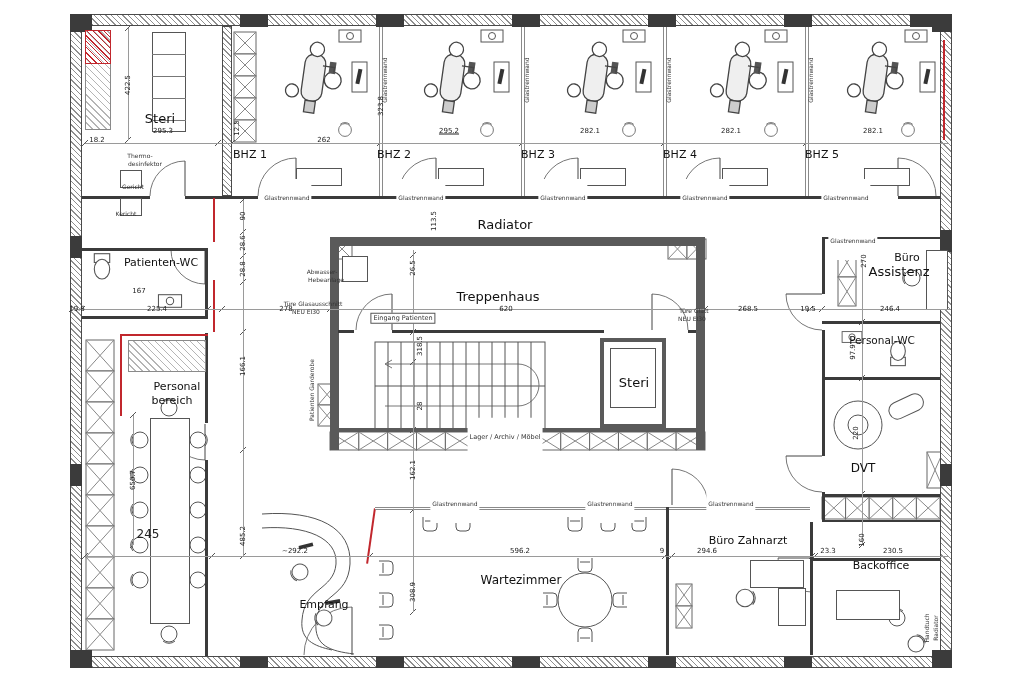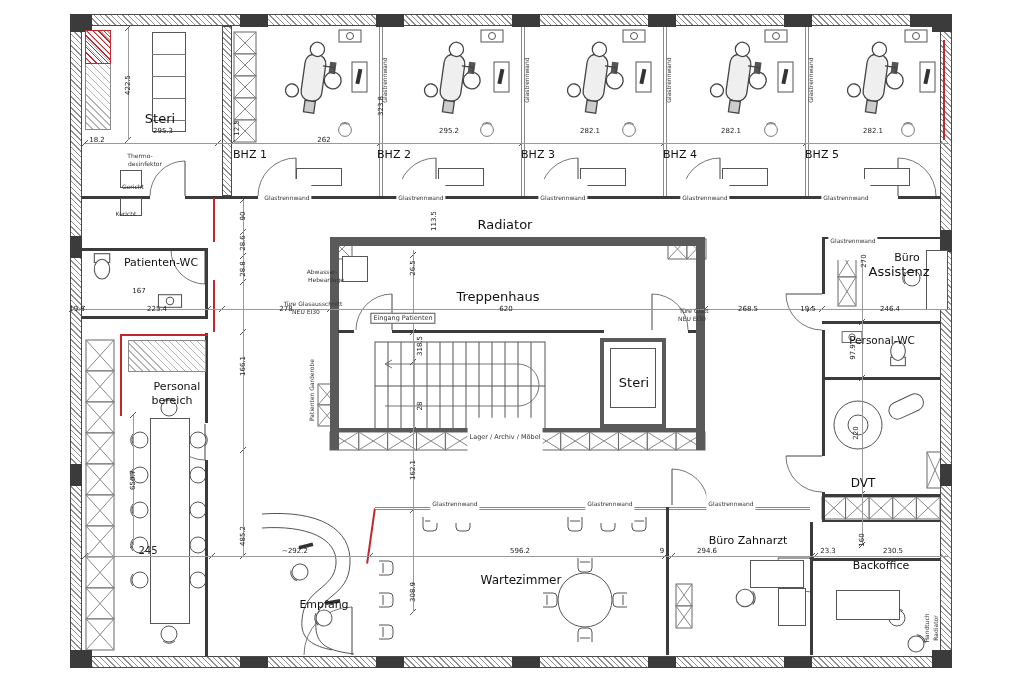--- a/index.html
+++ b/index.html
@@ -470,21 +470,21 @@
     <span class="lbl room" style="left: 822px; top: 154px; font-size: 11px;">BHZ 5</span>
     <span class="lbl room" style="left: 505px; top: 224px; font-size: 13px;">Radiator</span>
     <span class="lbl room" style="left: 498px; top: 296px; font-size: 13px;">Treppenhaus</span>
     <span class="lbl room" style="left: 634px; top: 382px; font-size: 13px;">Steri</span>
     <span class="lbl room" style="left: 161px; top: 262px; font-size: 11px;">Patienten-WC</span>
     <span class="lbl room" style="left: 177px; top: 386px; font-size: 11px;">Personal</span>
     <span class="lbl room" style="left: 172px; top: 400px; font-size: 11px;">bereich</span>
     <span class="lbl room" style="left: 907px; top: 257px; font-size: 11px;">Büro</span>
     <span class="lbl room" style="left: 899px; top: 271px; font-size: 13px; text-align: right;">Assistenz</span>
     <span class="lbl room" style="left: 882px; top: 340px; font-size: 10.5px;">Personal-WC</span>
-    <span class="lbl room" style="left: 863px; top: 483px; font-size: 12px;">DVT</span>
+    <span class="lbl room" style="left: 863px; top: 468px; font-size: 12px;">DVT</span>
     <span class="lbl room" style="left: 748px; top: 540px; font-size: 11px;">Büro Zahnarzt</span>
     <span class="lbl room" style="left: 881px; top: 565px; font-size: 11px;">Backoffice</span>
     <span class="lbl room" style="left: 288px; top: 604px; font-size: 11px; margin-left: 36px;">Empfang</span>
     <span class="lbl room" style="left: 521px; top: 580px; font-size: 12px;">Wartezimmer</span>
     <span class="lbl note onwall" style="left: 287px; top: 198px; font-size: 6px;">Glastrennwand</span>
     <span class="lbl note onwall" style="left: 421px; top: 198px; font-size: 6px;">Glastrennwand</span>
     <span class="lbl note onwall" style="left: 563px; top: 198px; font-size: 6px;">Glastrennwand</span>
     <span class="lbl note onwall" style="left: 705px; top: 198px; font-size: 6px;">Glastrennwand</span>
     <span class="lbl note onwall" style="left: 846px; top: 198px; font-size: 6px;">Glastrennwand</span>
     <span class="lbl note rot" style="left: 385px; top: 80px; font-size: 6px;">Glastrennwand</span>
@@ -509,21 +509,21 @@
     <span class="lbl note rot" style="left: 312px; top: 390px; font-size: 6px;">Patienten Garderobe</span>
     <span class="lbl note onwall" style="left: 505px; top: 437px; font-size: 6.5px;">Lager / Archiv / Möbel</span>
     <span class="lbl note rot" style="left: 927px; top: 628px; font-size: 6px;">Handtuch</span>
     <span class="lbl note rot" style="left: 936px; top: 628px; font-size: 6px;">Radiator</span>
     <span class="lbl dim rot" style="left: 128px; top: 85px; font-size: 7px;">422.5</span>
     <span class="lbl dim" style="left: 163px; top: 131px; font-size: 7px;">295.3</span>
     <span class="lbl dim" style="left: 97px; top: 140px; font-size: 7px;">18.2</span>
     <span class="lbl dim rot" style="left: 237px; top: 128px; font-size: 7px;">12.5</span>
     <span class="lbl dim" style="left: 324px; top: 140px; font-size: 7px;">262</span>
     <span class="lbl dim rot" style="left: 381px; top: 106px; font-size: 7px;">323.8</span>
-    <span class="lbl dim" style="left: 449px; top: 131px; font-size: 7px;">295.2</span>
+    <span class="lbl dim" style="left: 449px; top: 131px; font-size: 7px; text-decoration: underline;">295.2</span>
     <span class="lbl dim" style="left: 590px; top: 131px; font-size: 7px;">282.1</span>
     <span class="lbl dim" style="left: 731px; top: 131px; font-size: 7px;">282.1</span>
     <span class="lbl dim" style="left: 873px; top: 131px; font-size: 7px;">282.1</span>
     <span class="lbl dim rot" style="left: 434px; top: 221px; font-size: 7px;">113.5</span>
     <span class="lbl dim rot" style="left: 243px; top: 216px; font-size: 7px;">90</span>
     <span class="lbl dim rot" style="left: 243px; top: 243px; font-size: 7px;">28.6</span>
     <span class="lbl dim rot" style="left: 243px; top: 269px; font-size: 7px;">28.8</span>
     <span class="lbl dim rot" style="left: 413px; top: 268px; font-size: 7px;">26.5</span>
     <span class="lbl dim" style="left: 139px; top: 291px; font-size: 7px;">167</span>
     <span class="lbl dim" style="left: 157px; top: 309px; font-size: 7px;">225.4</span>
@@ -535,21 +535,21 @@
     <span class="lbl dim" style="left: 890px; top: 309px; font-size: 7px;">246.4</span>
     <span class="lbl dim rot" style="left: 864px; top: 261px; font-size: 7px;">270</span>
     <span class="lbl dim rot" style="left: 853px; top: 352px; font-size: 7px;">97.9</span>
     <span class="lbl dim rot" style="left: 420px; top: 346px; font-size: 7px;">318.5</span>
     <span class="lbl dim rot" style="left: 420px; top: 406px; font-size: 7px;">28</span>
     <span class="lbl dim rot" style="left: 243px; top: 366px; font-size: 7px;">166.1</span>
     <span class="lbl dim rot" style="left: 413px; top: 470px; font-size: 7px;">162.1</span>
     <span class="lbl dim rot" style="left: 133px; top: 480px; font-size: 7px;">650.7</span>
     <span class="lbl dim rot" style="left: 856px; top: 433px; font-size: 7px;">220</span>
     <span class="lbl dim rot" style="left: 243px; top: 536px; font-size: 7px;">485.2</span>
-    <span class="lbl dim" style="left: 148px; top: 551px; font-size: 10px;">245</span>
+    <span class="lbl dim" style="left: 148px; top: 534px; font-size: 12px;">245</span>
     <span class="lbl dim" style="left: 295px; top: 551px; font-size: 7px;">~292.2</span>
     <span class="lbl dim" style="left: 520px; top: 551px; font-size: 7px;">596.2</span>
     <span class="lbl dim" style="left: 662px; top: 551px; font-size: 7px;">9</span>
     <span class="lbl dim" style="left: 707px; top: 551px; font-size: 7px;">294.6</span>
     <span class="lbl dim" style="left: 828px; top: 551px; font-size: 7px;">23.3</span>
     <span class="lbl dim" style="left: 893px; top: 551px; font-size: 7px;">230.5</span>
     <span class="lbl dim rot" style="left: 413px; top: 592px; font-size: 7px;">308.9</span>
     <span class="lbl dim rot" style="left: 862px; top: 540px; font-size: 7px;">160</span>
   </div>
 

